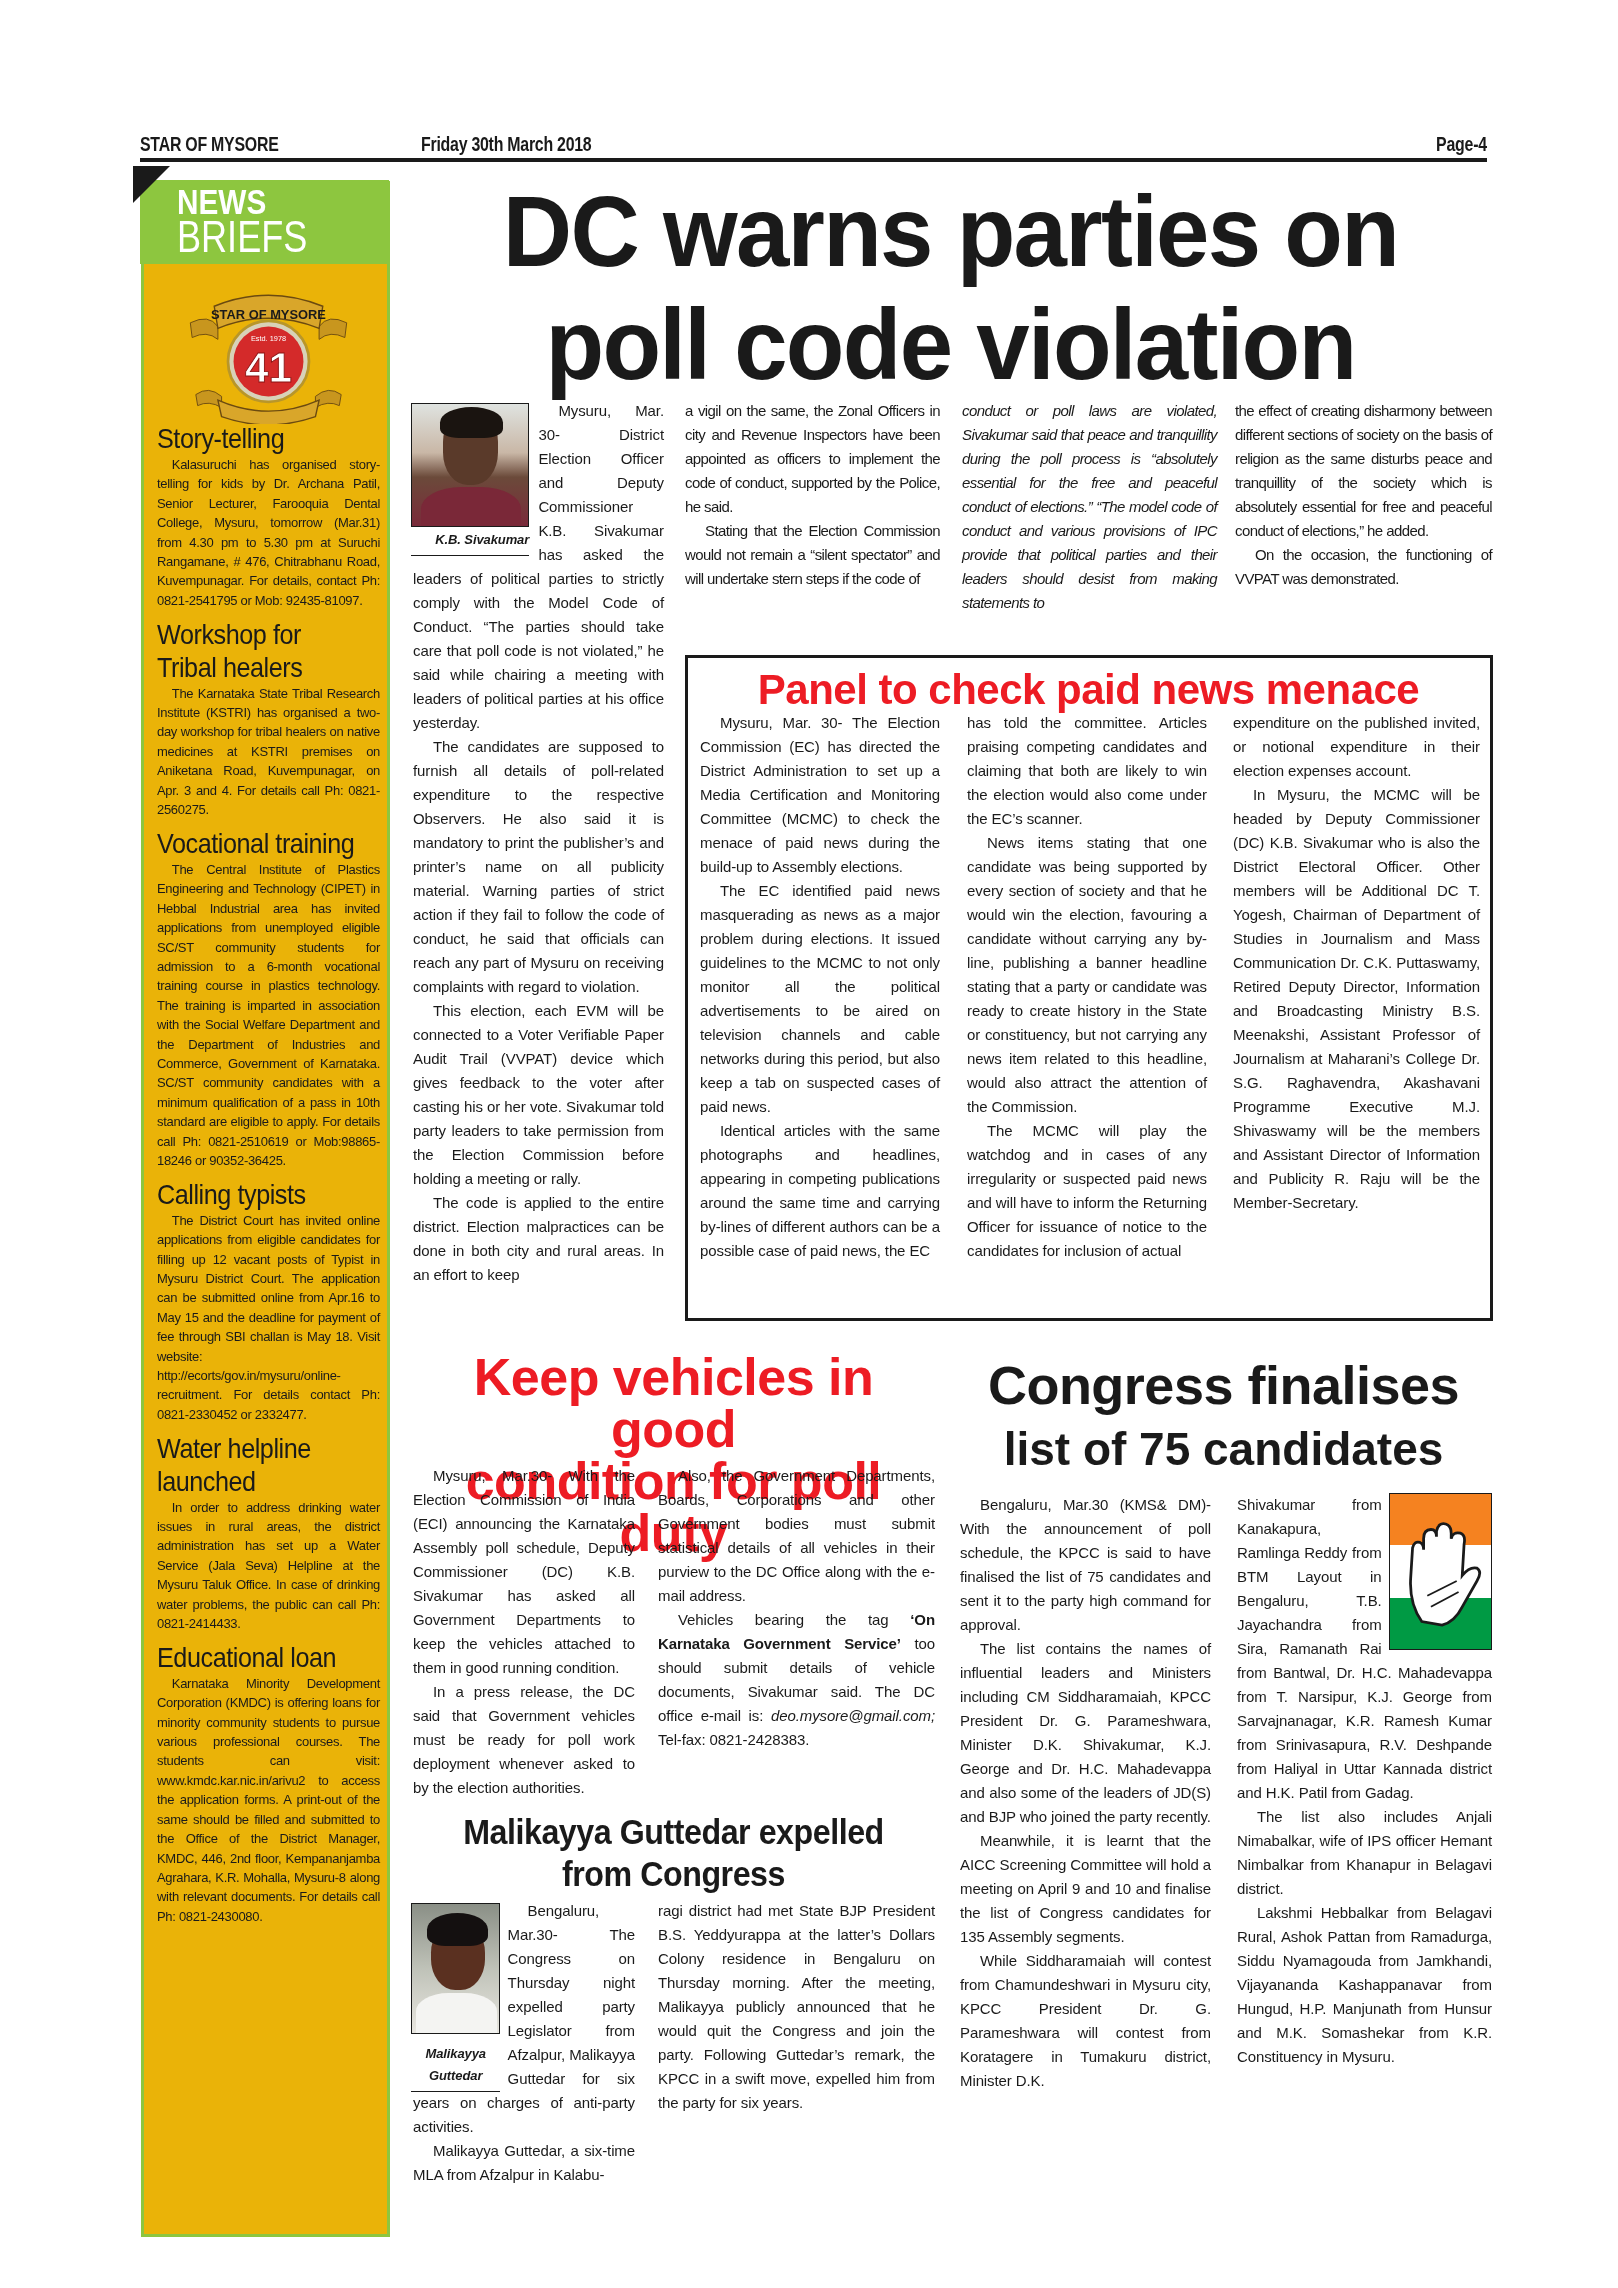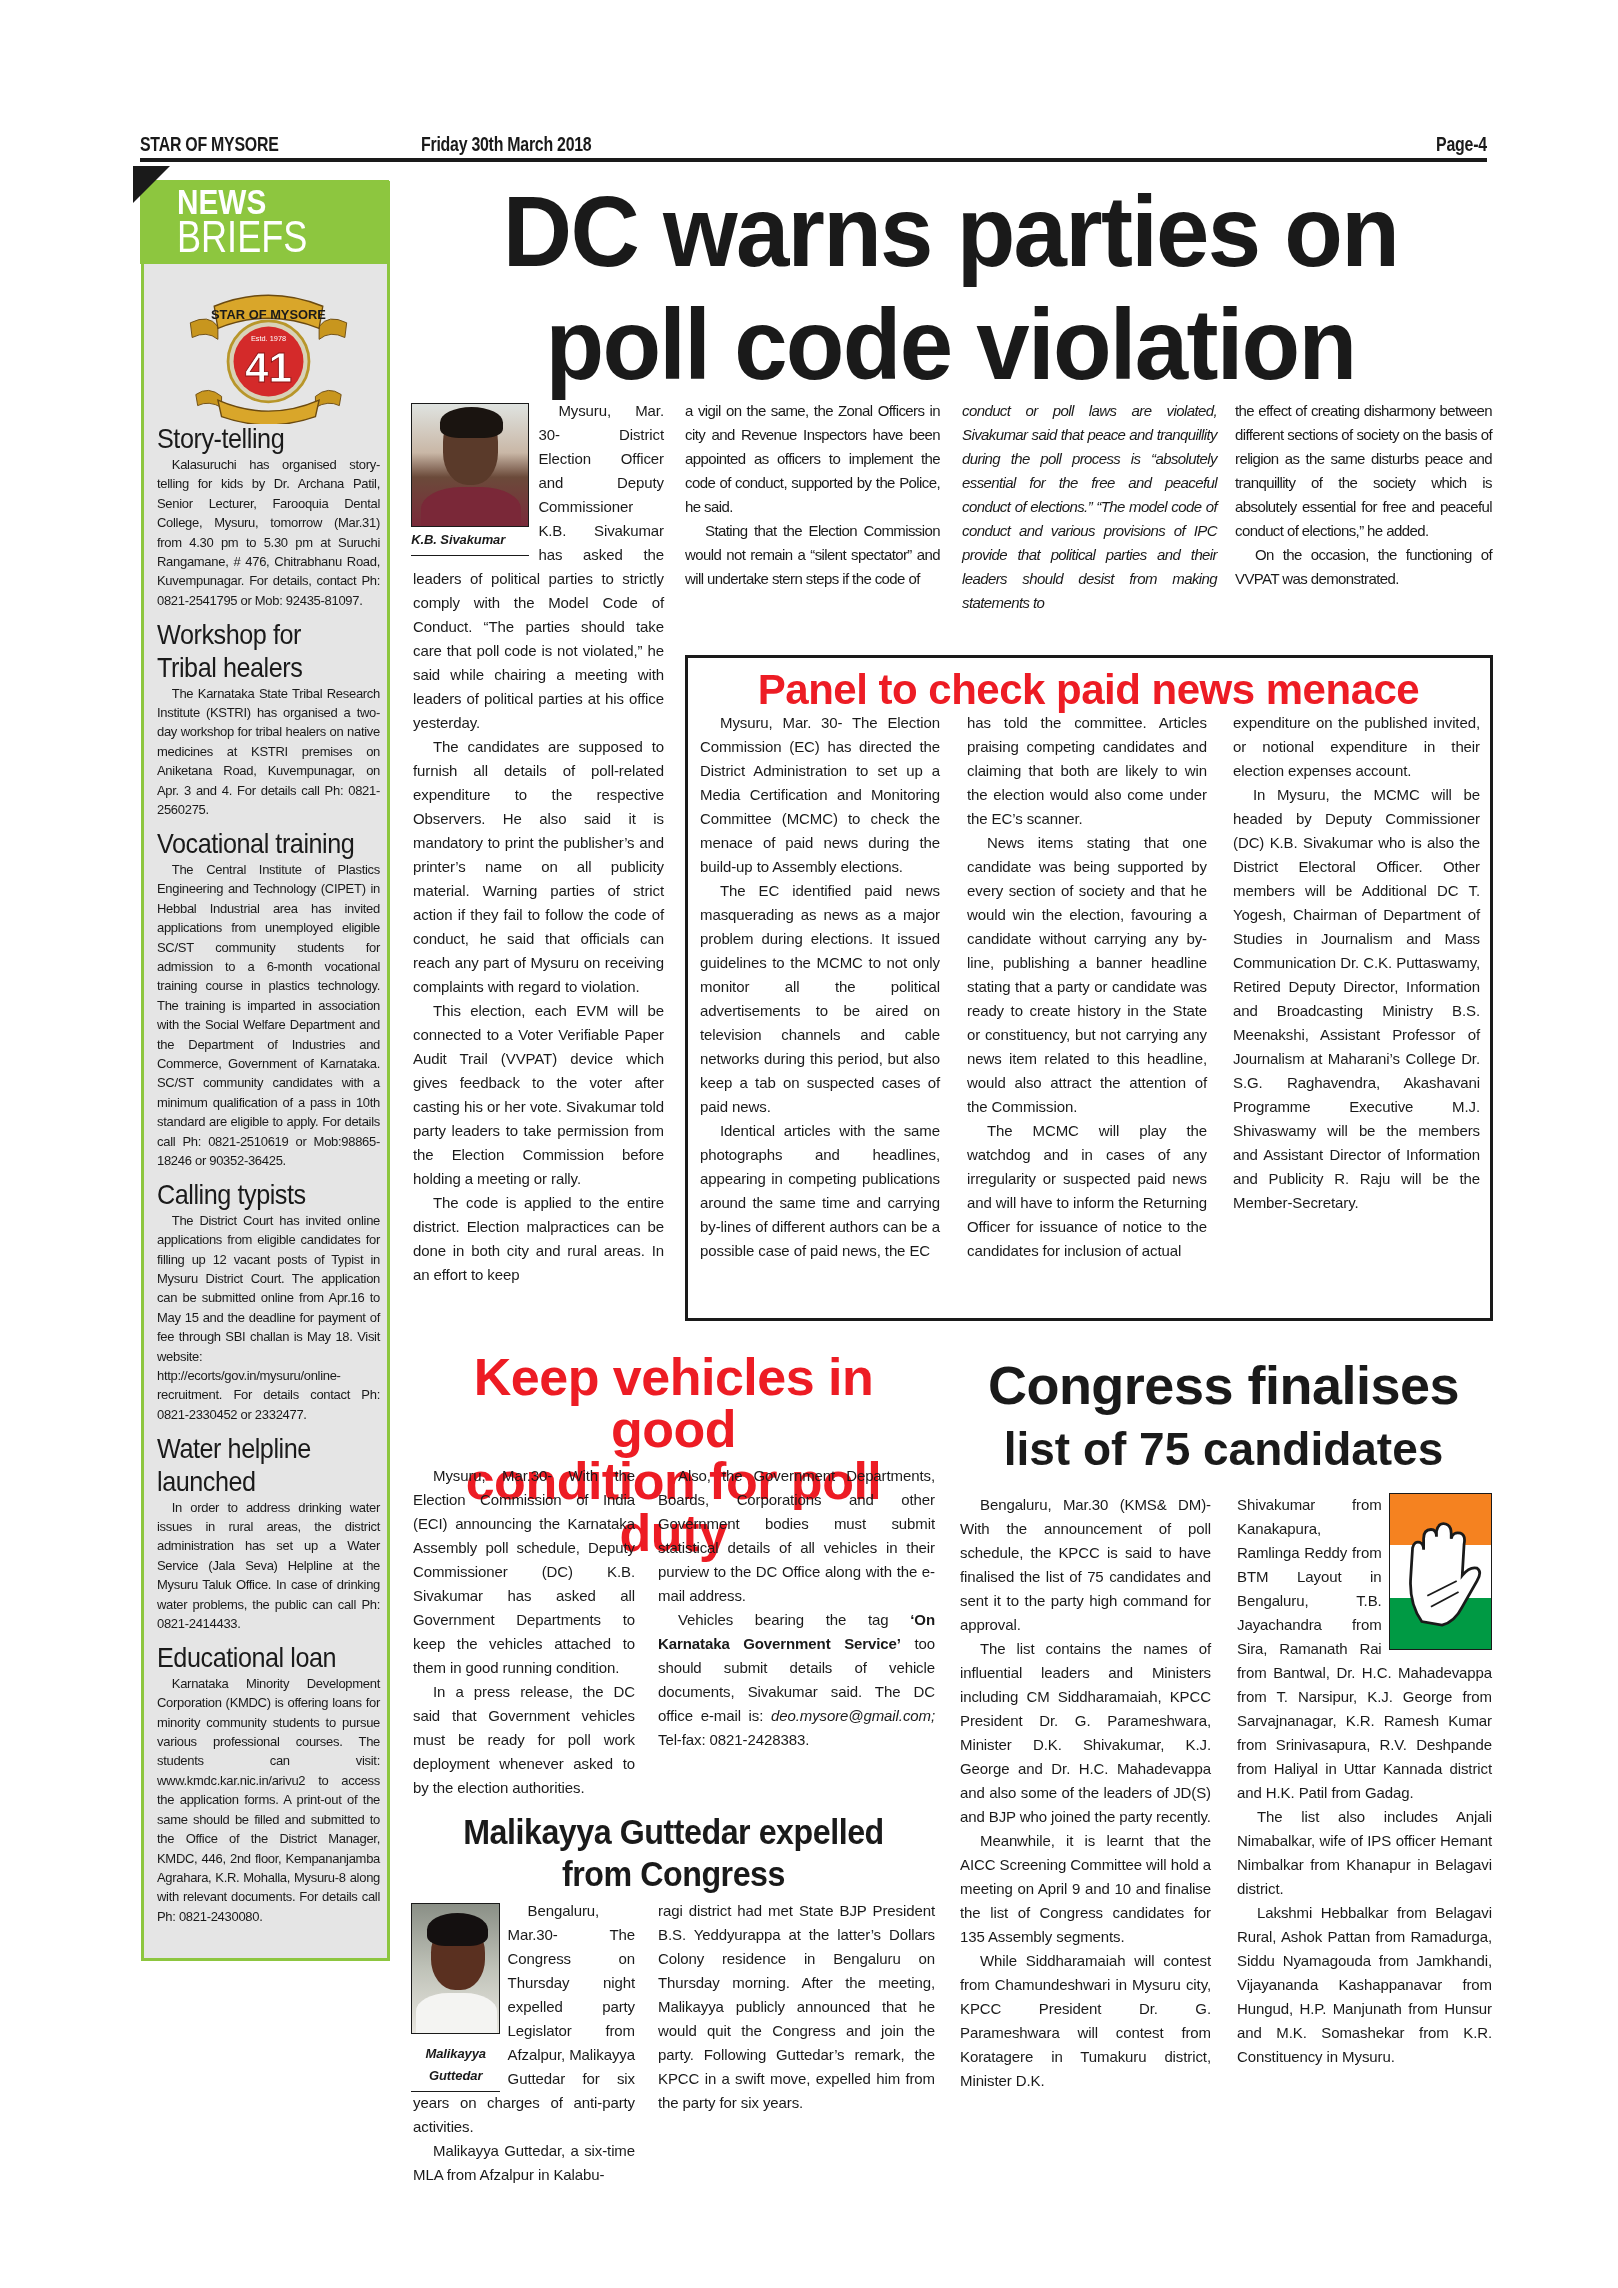--- a/index.html
+++ b/index.html
@@ -9,21 +9,21 @@
   .abs { position: absolute; }
 
   
   .mast { top: 129px; left: 140px; width: 1347px; height: 33px; border-bottom: 4.6px solid #1a1a1a; }
   .mast span { position: absolute; top: 3.7px; font-size: 19.4px; font-weight: bold; letter-spacing: -0.3px; transform: scaleX(0.82); transform-origin: left top; }
   .mast .paper { left: 0; }
   .mast .date { left: 281px; }
   .mast .page { right: 0; transform-origin: right top; }
 
   
-  .briefs { top: 181px; left: 141px; width: 249px; height: 1780px; border: 3.7px solid #8dc63f; background: #e5e5e5; }
+  .briefs { top: 181px; left: 141px; width: 249px; height: 2056px; border: 3.7px solid #8dc63f; background: #eab308; }
   .briefs-head { position: absolute; top: -3.7px; left: -3.7px; width: 249px; height: 84px; background: #8dc63f; }
   .briefs-corner { position: absolute; top: -14.8px; left: -7.4px; width: 0; height: 0; border-top: 37px solid #1a1a1a; border-right: 37px solid transparent; }
   .briefs-news { position: absolute; left: 37px; top: 3.7px; color: #fff; font-size: 35px; font-weight: bold; line-height: 35px; transform: scaleX(0.85); transform-origin: left top; }
   .briefs-briefs { position: absolute; left: 37px; top: 35px; color: #fff; font-size: 44px; line-height: 44px; transform: scaleX(0.82); transform-origin: left top; }
 
   .logo { position: absolute; top: 102px; left: 37px; width: 175px; height: 138px; }
 
   .brief-list { position: absolute; top: 238px; left: 13px; width: 223px; }
   .brief h3 { font-weight: normal; font-size: 28px; line-height: 33px; letter-spacing: -0.5px; transform: scaleX(0.9); transform-origin: left top; white-space: nowrap; }
   .brief p { font-size: 13px; line-height: 19.4px; text-align: justify; text-indent: 14.8px; letter-spacing: -0.3px; margin-bottom: 7.4px; }
@@ -41,21 +41,21 @@
   .m1 { top: 399px; left: 413px; width: 251px; }
   .m2 { top: 399px; left: 685px; width: 255px; }
   .m3 { top: 399px; left: 962px; width: 255px; font-style: italic; }
   .m4 { top: 399px; left: 1235px; width: 257px; }
 
   .photo1 { float: left; width: 118px; height: 148px; margin: 3.7px 9.2px 0 -1.8px; }
   .photo1 .img { width: 118px; height: 124px; border: 1.8px solid #1a1a1a; background: linear-gradient(180deg,#dfe3e0 0%,#c9b7a6 40%,#6b4a3a 60%,#7a2a3a 100%); position: relative; overflow: hidden; }
   .photo1 .img .head { position: absolute; left: 31px; top: 9.2px; width: 55px; height: 72px; background: #5a3a2a; border-radius: 40% 40% 45% 45%; }
   .photo1 .img .hair { position: absolute; left: 28px; top: 3.7px; width: 63px; height: 31px; background: #1a1410; border-radius: 50% 50% 30% 30%; }
   .photo1 .img .body { position: absolute; left: 9.2px; top: 83px; width: 100px; height: 55px; background: #7a2838; border-radius: 40% 40% 0 0; }
-  .caption { font-size: 13px; font-weight: bold; font-style: italic; border-bottom: 1.8px solid #1a1a1a; padding: 1.8px 0 2.8px; text-align: left; }
+  .caption { font-size: 13px; font-weight: bold; font-style: italic; border-bottom: 1.8px solid #1a1a1a; padding: 1.8px 0 2.8px; text-align: right; }
 
   
   .panel { top: 655px; left: 685px; width: 808px; height: 666px; border: 3.7px solid #1a1a1a; }
   .panel-title { position: absolute; top: 5.5px; left: 0; width: 801px; text-align: center; color: #ed1c24; font-size: 42px; font-weight: bold; line-height: 52px; letter-spacing: -0.5px; }
   .p1 { top: 711px; left: 700px; width: 240px; }
   .p2 { top: 711px; left: 967px; width: 240px; }
   .p3 { top: 711px; left: 1233px; width: 247px; }
 
   
   .kv-title { top: 1351px; left: 406px; width: 535px; text-align: center; color: #ed1c24; font-size: 52px; font-weight: bold; line-height: 52px; letter-spacing: -0.5px; }

